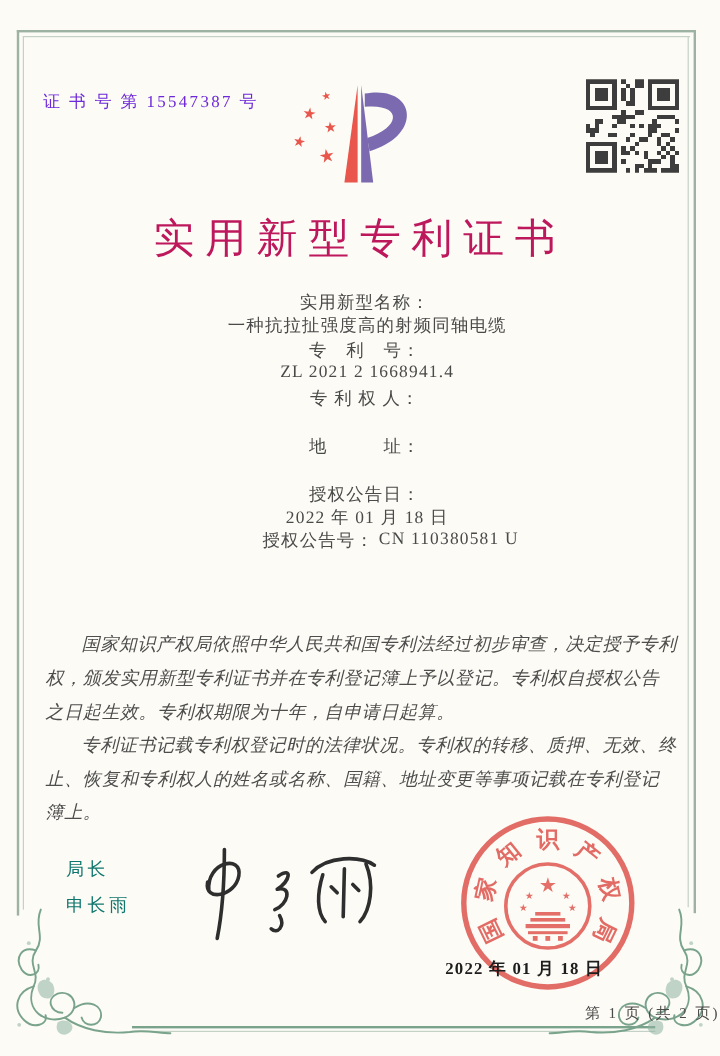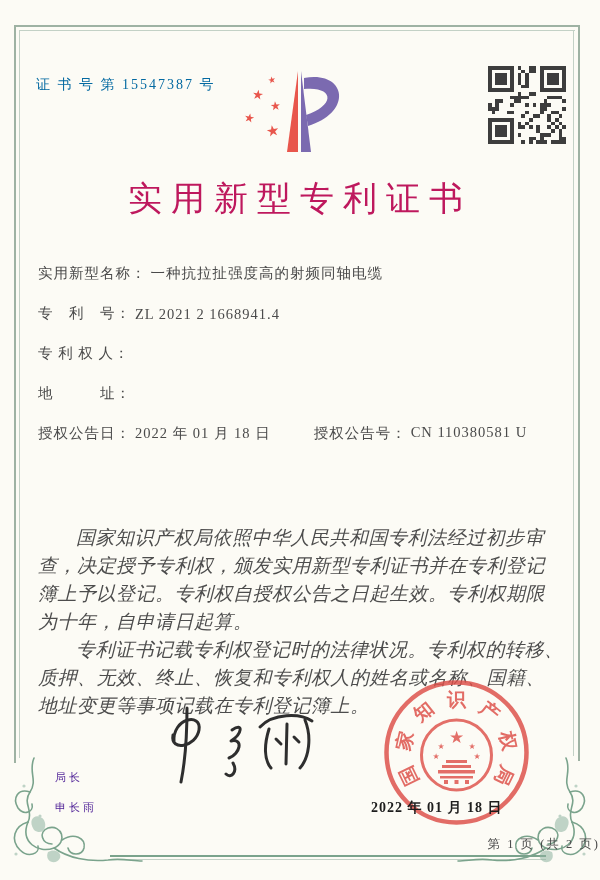--- a/index.html
+++ b/index.html
@@ -7,41 +7,41 @@
     width:600px;height:880px;position:relative;overflow:hidden;
     background:#fdfdfa;
     font-family:"Liberation Serif","DejaVu Serif",serif;
     color:#3f3f3f;
   }
   .page{position:absolute;inset:0;background:#fcfbf5;}
   
   .bline{position:absolute;background:#9eb2a3;}
   .bline.inner{background:#c3d1c6;}
   
-  .cert-no{position:absolute;left:36px;top:76px;font-size:14px;letter-spacing:2px;color:#0369a1;}
+  .cert-no{position:absolute;left:36px;top:76px;font-size:14px;letter-spacing:2px;color:#6d28d9;}
   
   .logo{position:absolute;left:240px;top:58px;width:125px;height:105px;}
   .logo .star{position:absolute;color:#e8564c;line-height:1;}
   
   .qr{position:absolute;left:488px;top:66px;width:78px;height:78px;}
   
   .title{position:absolute;left:0;right:0;top:176px;text-align:center;
     font-size:34px;letter-spacing:9px;color:#be185d;font-weight:500;}
   
   .fields{position:absolute;left:38px;top:243px;right:30px;}
-  .frow{height:40px;display:flex;align-items:flex-end;font-size:14.5px;color:#4a4a4a;letter-spacing:1px;}
+  .frow{height:40px;display:flex;align-items:center;font-size:14.5px;color:#4a4a4a;letter-spacing:1px;flex-direction:column;}
   .frow .lbl{white-space:pre;}
   .frow .val{white-space:pre;margin-left:4px;}
   .frow .pair2{margin-left:43px;display:flex;}
   
   .bodytext{position:absolute;left:38px;right:36px;top:524px;
-    font-size:19px;line-height:28px;color:#4d4d4d;font-style:italic;letter-spacing:0.5px;}
+    font-size:15px;line-height:28px;color:#4d4d4d;font-style:italic;letter-spacing:0.5px;}
   .bodytext p{margin:0;text-indent:2em;}
   
-  .signer{position:absolute;left:55px;top:762px;font-size:11px;color:#4c1d95;letter-spacing:3px;line-height:30px;}
+  .signer{position:absolute;left:55px;top:710px;font-size:15px;color:#0f766e;letter-spacing:3px;line-height:30px;}
   .signature{position:absolute;left:152px;top:700px;width:175px;height:105px;}
   
   .seal{position:absolute;left:380px;top:676px;width:153px;height:153px;opacity:0.92;}
   .seal-date{position:absolute;left:371px;top:799px;font-size:14px;color:#1d1d1d;letter-spacing:1px;font-weight:bold;}
   
   .orn{position:absolute;top:756px;width:140px;height:124px;}
   .orn.left{left:4px;}
   .orn.right{left:456px;transform:scaleX(-1);}
   
   .footer{position:absolute;left:0;right:0;top:836px;text-align:right;font-size:12.5px;color:#4a4a4a;letter-spacing:2px;}

